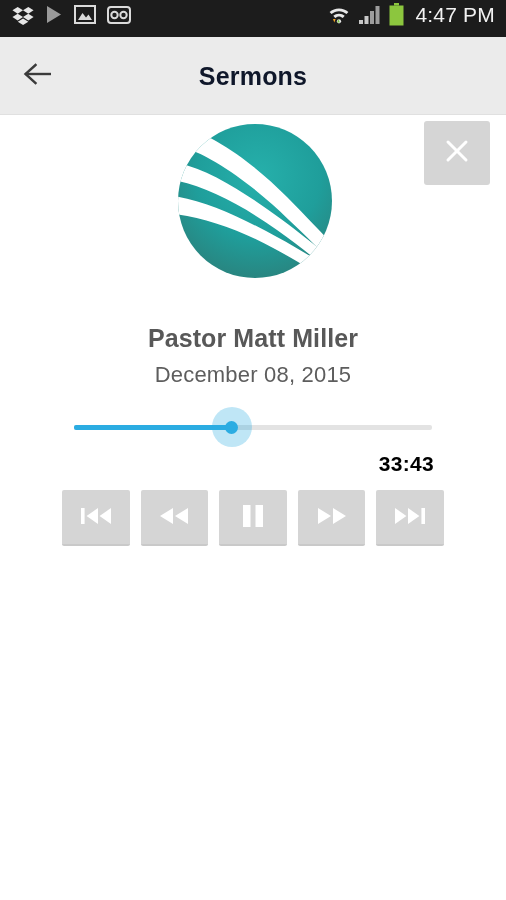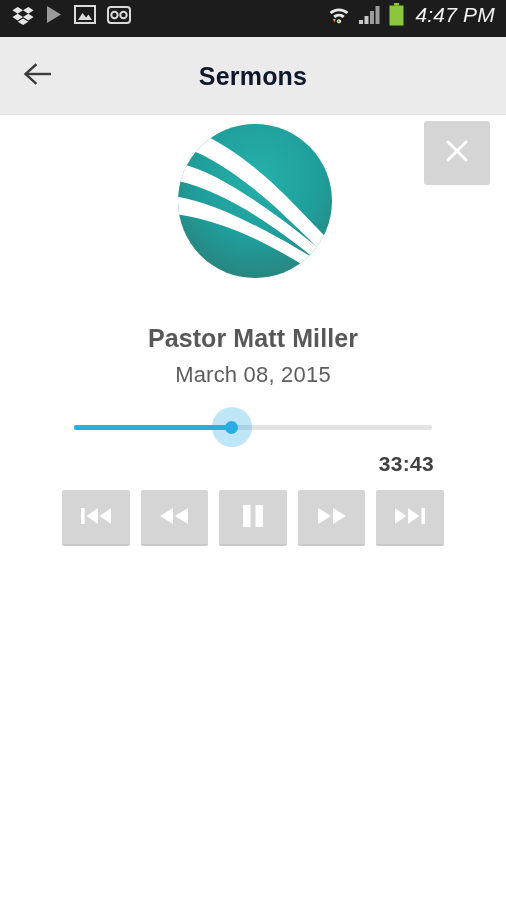--- a/index.html
+++ b/index.html
@@ -17,21 +17,20 @@
 
   
   #status-bar {
     height: 37px;
     background: #1c1c1c;
     display: flex;
     align-items: center;
     justify-content: space-between;
     padding: 0 11px 8px 12px;
     box-sizing: border-box;
-    font-style: italic;
   }
   #status-left {
     display: flex;
     align-items: center;
     gap: 11px;
   }
   #status-right {
     display: flex;
     align-items: center;
     gap: 7px;
@@ -312,29 +311,29 @@
       <circle cx="78" cy="78" r="77" fill="url(#sphereGrad)"></circle>
       <g clip-path="url(#circClip)" fill="#ffffff">
         <path d="M-12 2 C 26 2 74 38 110 74 C 134 98 150 116 162 128 L 162 146 C 146 130 120 104 96 82 C 58 48 14 20 -16 20 Z"></path>
         <path d="M-16 38 C 20 38 66 68 104 96 C 128 114 148 130 162 142 L 162 156 C 146 142 124 124 100 107 C 62 80 16 56 -18 56 Z"></path>
         <path d="M-18 72 C 16 72 60 92 100 114 C 126 128 148 142 162 152 L 162 166 C 146 154 124 140 98 126 C 58 104 14 90 -20 90 Z"></path>
       </g>
     </svg>
   </div>
 
   <div id="track-title">Pastor Matt Miller</div>
-  <div id="track-date">March 08, 2015</div>
+  <div id="track-date">December 08, 2015</div>
 
   <div id="seek-bar">
     <div id="seek-track" style="background: rgb(227, 227, 227);"></div>
     <div id="seek-fill" style="width: 44%; background: rgb(43, 172, 226);"></div>
     <div id="seek-thumb" style="left: 44%;"></div>
   </div>
 
-  <div id="duration-label" style="color: #404040;">33:43</div>
+  <div id="duration-label" style="color: #000000;">33:43</div>
 
   <div id="transport-controls">
     <button class="ctrl-btn">
       <span>
         <svg width="36" height="26" viewBox="0 0 36 26">
           <rect x="3" y="5" width="3.6" height="16" fill="#ffffff"></rect>
           <path d="M20 5 L20 21 L8.6 13 Z" fill="#ffffff"></path>
           <path d="M33 5 L33 21 L21.6 13 Z" fill="#ffffff"></path>
         </svg>
       </span>

